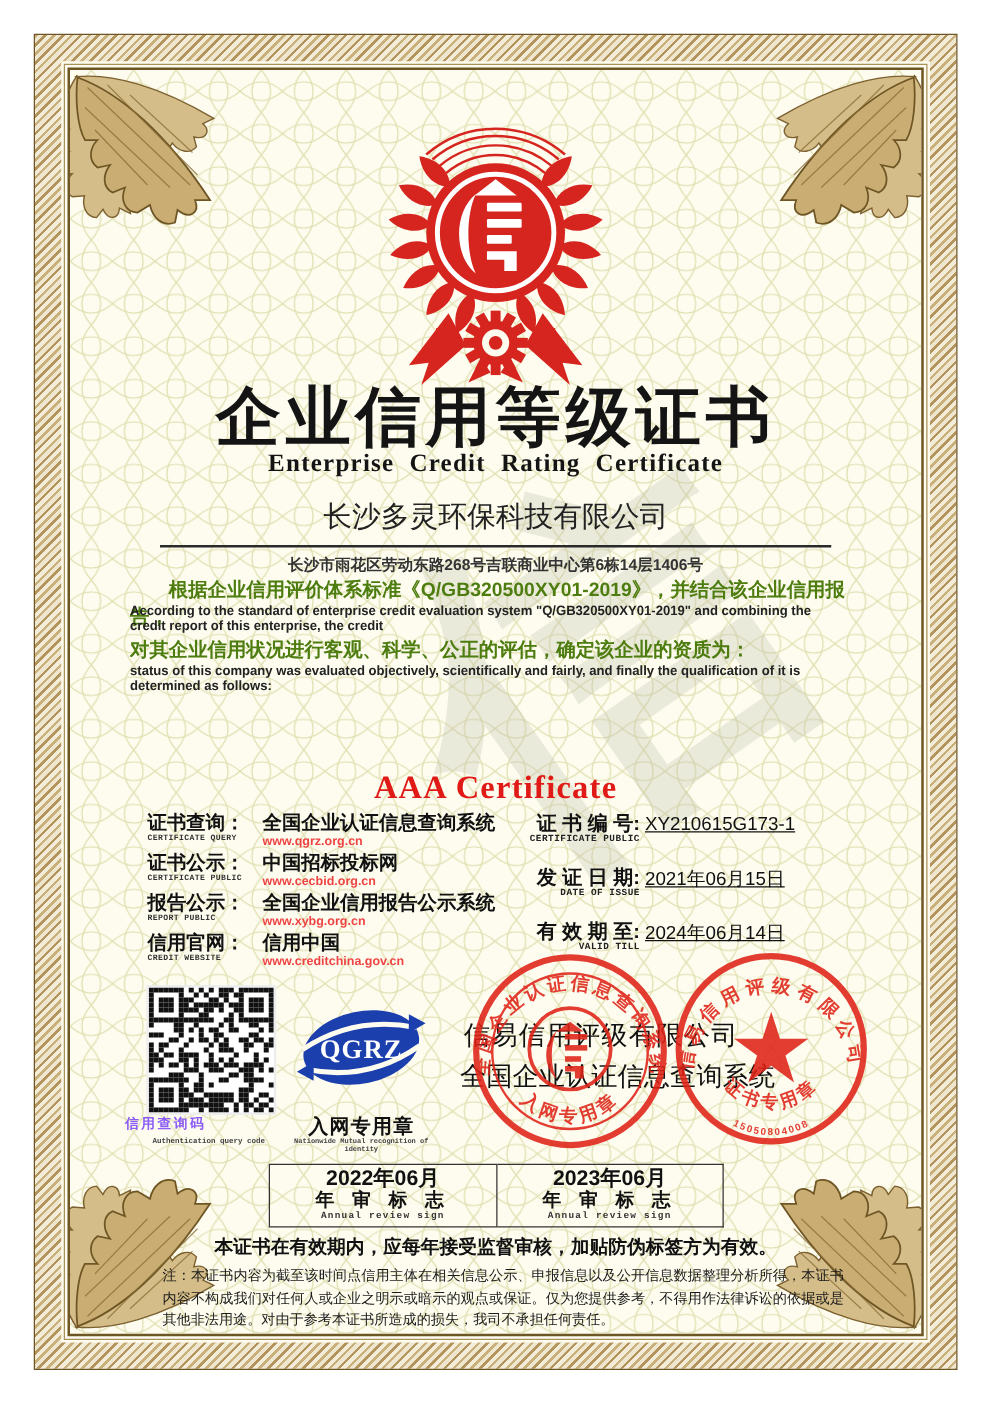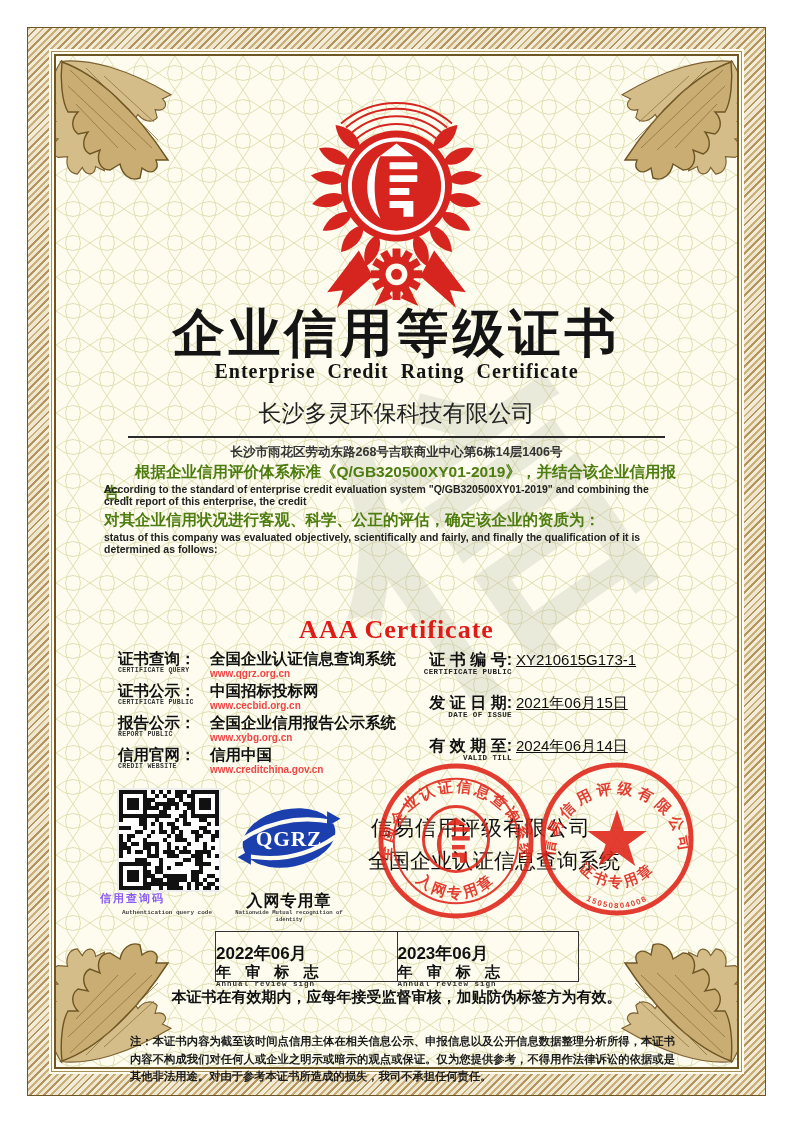--- a/index.html
+++ b/index.html
@@ -62,27 +62,27 @@
   .qgrz-cap{left:222px;top:891px;width:134px;text-align:center;font-size:16px;font-weight:bold;letter-spacing:1px;color:#111;}
   .qgrz-cap-en{left:222px;top:909px;width:134px;text-align:center;font-size:5.6px;font-weight:bold;color:#444;
              font-family:"Liberation Mono",monospace;}
   .issuer1{left:371px;top:814px;font-size:21px;color:#111;letter-spacing:1px;z-index:2;}
   .issuer2{left:368px;top:847px;font-size:21px;color:#111;z-index:2;}
   .seal{z-index:3;opacity:.88;}
   .seal-l{left:377px;top:762px;width:158px;height:158px;}
   .seal-r{left:538px;top:760px;width:158px;height:158px;}
   
   .ar-wrap{left:215px;top:931px;width:364px;height:51px;display:flex;z-index:2;}
-  .ar-box{flex:1;border:1px solid #333;text-align:left;padding-top:12px;}
+  .ar-box{flex:1;border:1px solid #333;text-align:center;padding-top:1px;}
   .ar-box + .ar-box{border-left:none;}
   .ar-date{font-size:17px;font-weight:bold;color:#111;line-height:19px;}
   .ar-zh{font-size:15px;font-weight:bold;letter-spacing:5px;color:#111;line-height:17px;}
   .ar-en{font-size:7.5px;font-weight:bold;color:#333;line-height:9px;letter-spacing:1px;font-family:"Liberation Mono",monospace;}
   .statement{left:0;right:0;top:988px;text-align:center;font-size:15px;font-weight:bold;color:#111;}
-  .note{left:130px;right:118px;top:1013px;font-size:11.3px;font-weight:bold;color:#1a1a1a;line-height:1.55;text-align:justify;margin-top:20px;}
+  .note{left:130px;right:118px;top:1013px;font-size:11.3px;font-weight:normal;color:#1a1a1a;line-height:1.55;text-align:justify;}
 </style>
 </head>
 <body>
 
 <div class="page">
 
   <div class="band"></div>
   <div class="band-core"></div>
   <div class="abs gline-outer" style="position:absolute;z-index:1;"></div>
   <div class="abs gline-inner" style="position:absolute;z-index:1;"></div>

